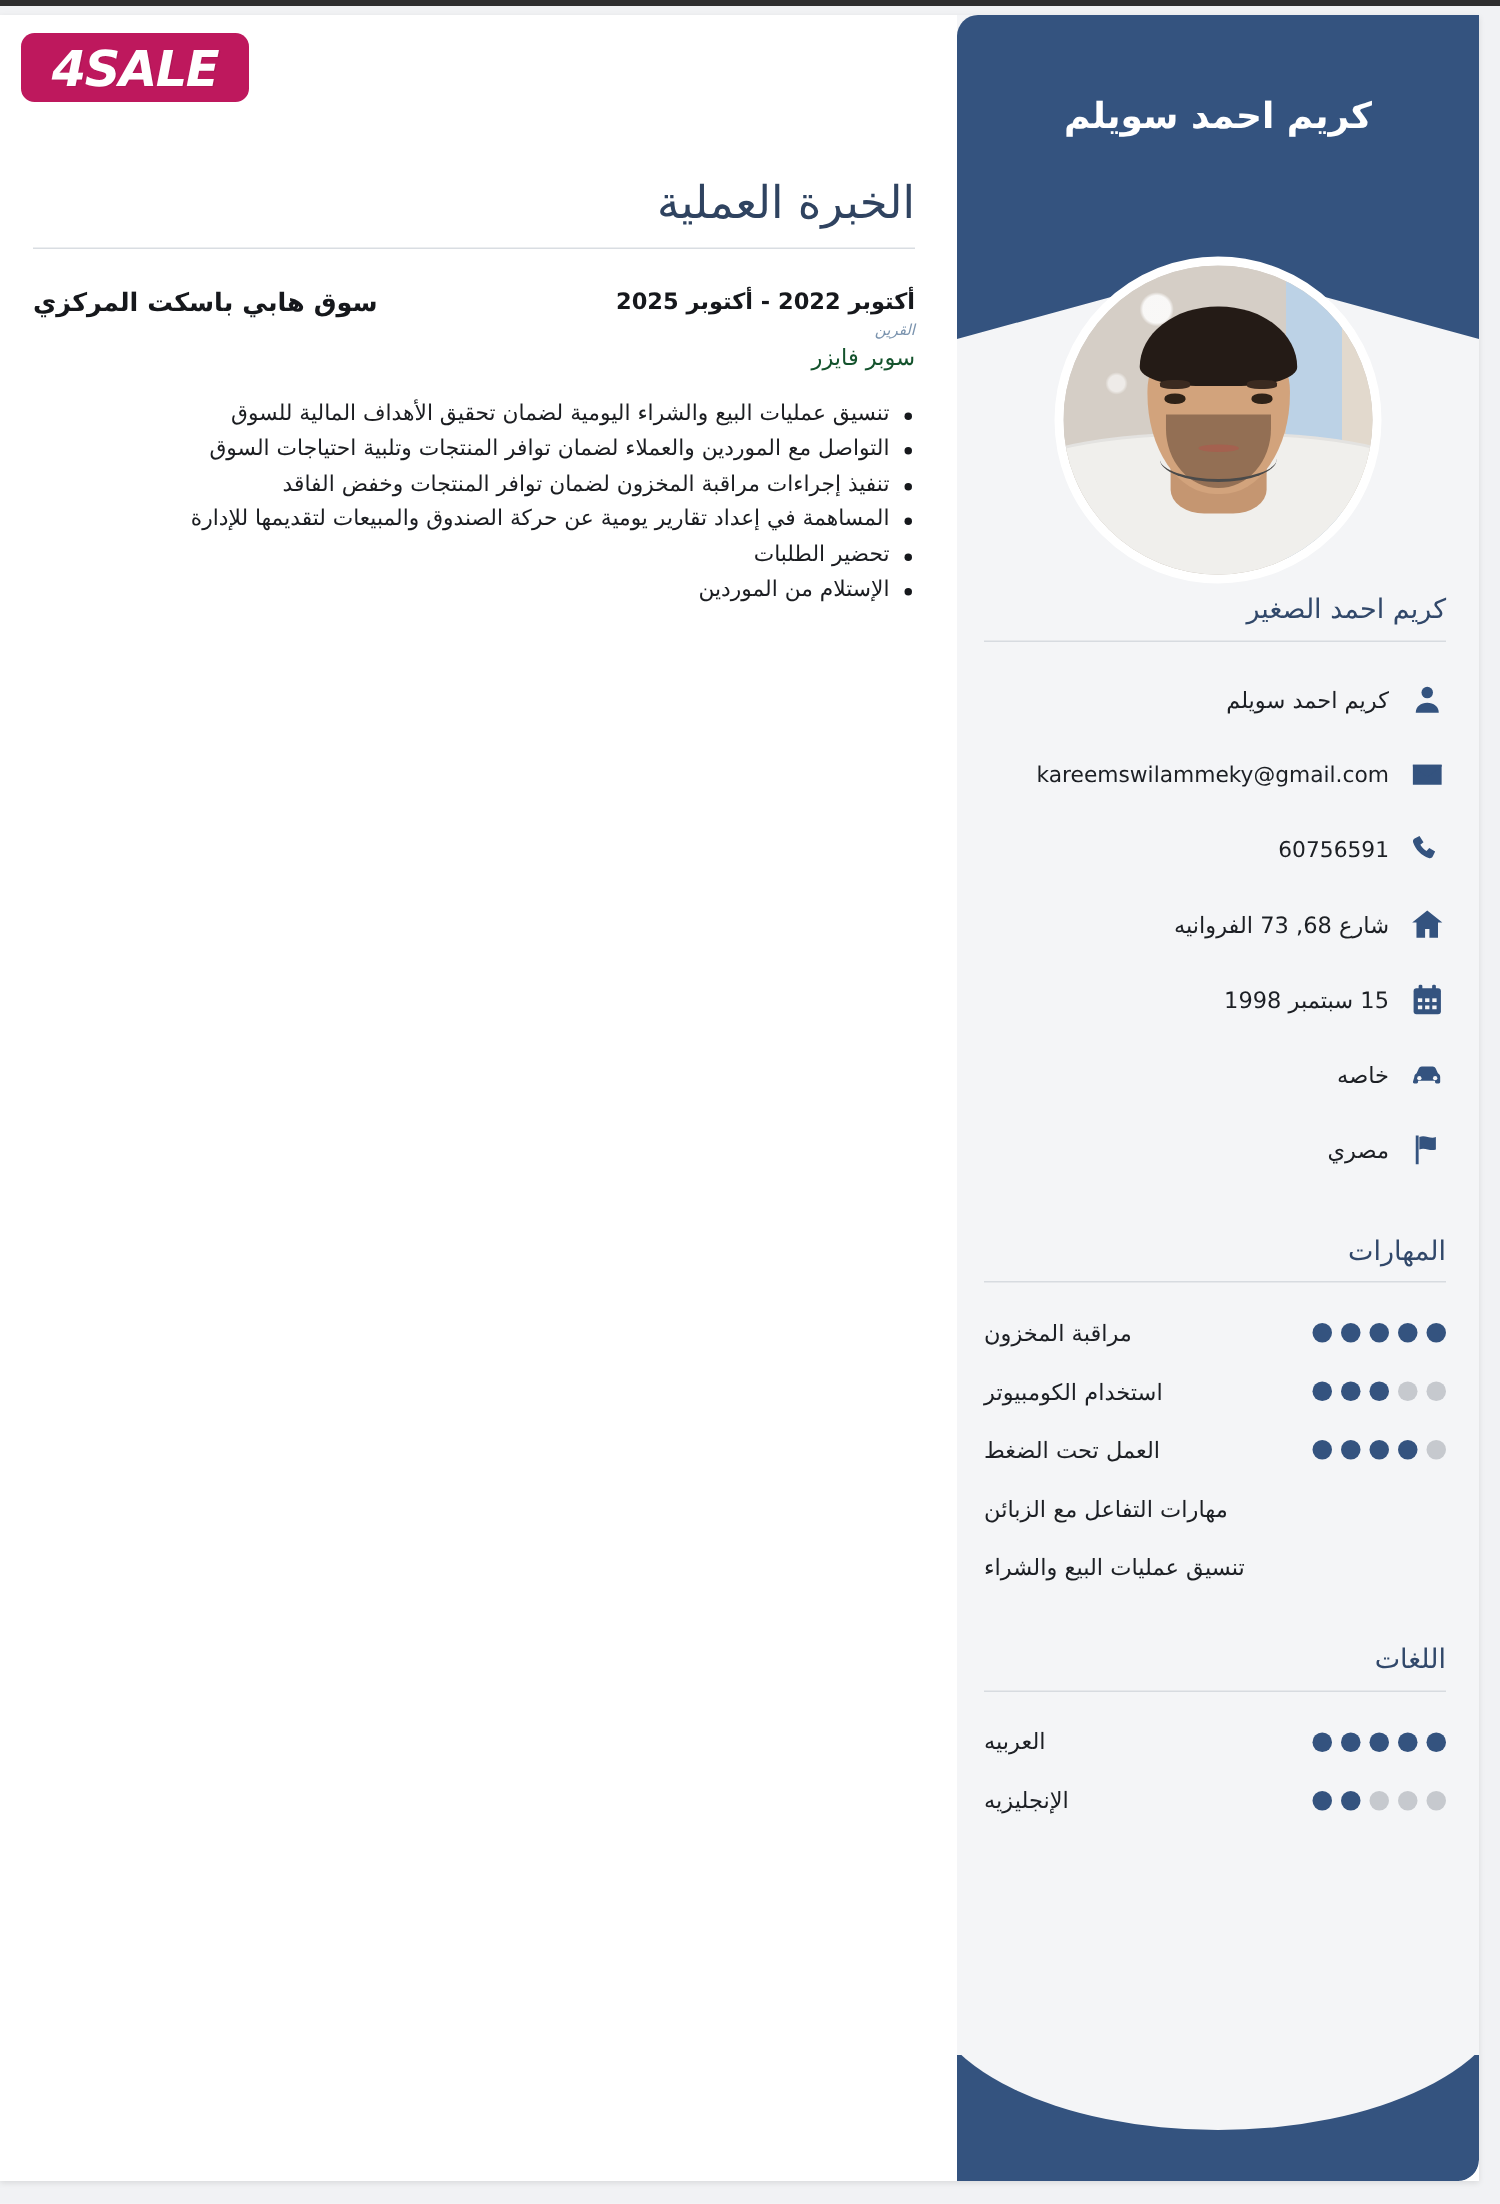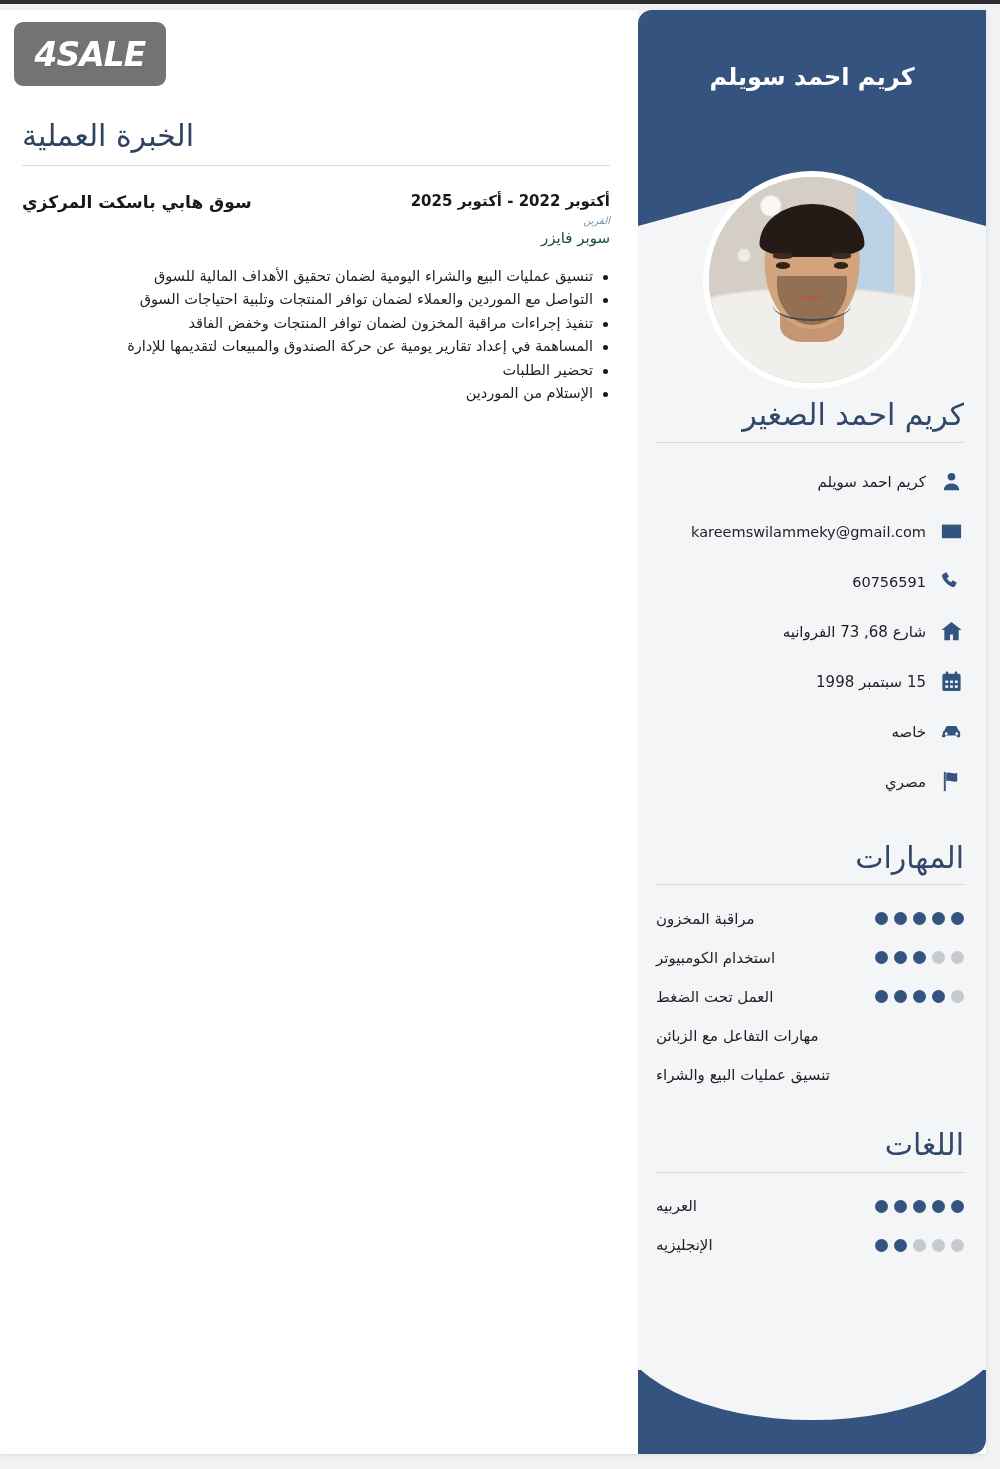--- a/index.html
+++ b/index.html
@@ -29,22 +29,22 @@
     height: 1465px;
     background: #f1f2f4;
   }
 
   
   .logo-badge {
     position: absolute;
     top: 18px;
     left: 14px;
     width: 152px;
-    height: 64px;
-    background: #737373;
+    height: 46px;
+    background: #be185d;
     border-radius: 9px;
     display: flex;
     align-items: center;
     justify-content: center;
     z-index: 40;
   }
   .logo-text {
     font-family: "DejaVu Sans", "Liberation Sans", sans-serif;
     font-weight: bold;
     font-style: italic;
@@ -74,21 +74,21 @@
     width: 638px;
     height: 100%;
     background: #ffffff;
     padding: 108px 28px 0 22px;
   }
 
   .section-title {
     font-size: 30px;
     color: #2f4360;
     font-weight: normal;
-    text-align: left;
+    text-align: right;
     line-height: 1.2;
   }
   .title-rule {
     margin-top: 11px;
     height: 1px;
     background: #d9dde2;
     width: 100%;
   }
 
   .job {
@@ -298,21 +298,21 @@
 
   .side-body {
     position: absolute;
     top: 386px;
     left: 0;
     width: 348px;
     padding: 0 22px 0 18px;
   }
 
   .side-heading {
-    font-size: 30px;
+    font-size: 18px;
     color: #31486a;
     text-align: right;
     font-weight: normal;
     line-height: 1.25;
   }
   .side-rule {
     margin-top: 8px;
     margin-bottom: 14px;
     height: 1px;
     background: #d7dbe0;

